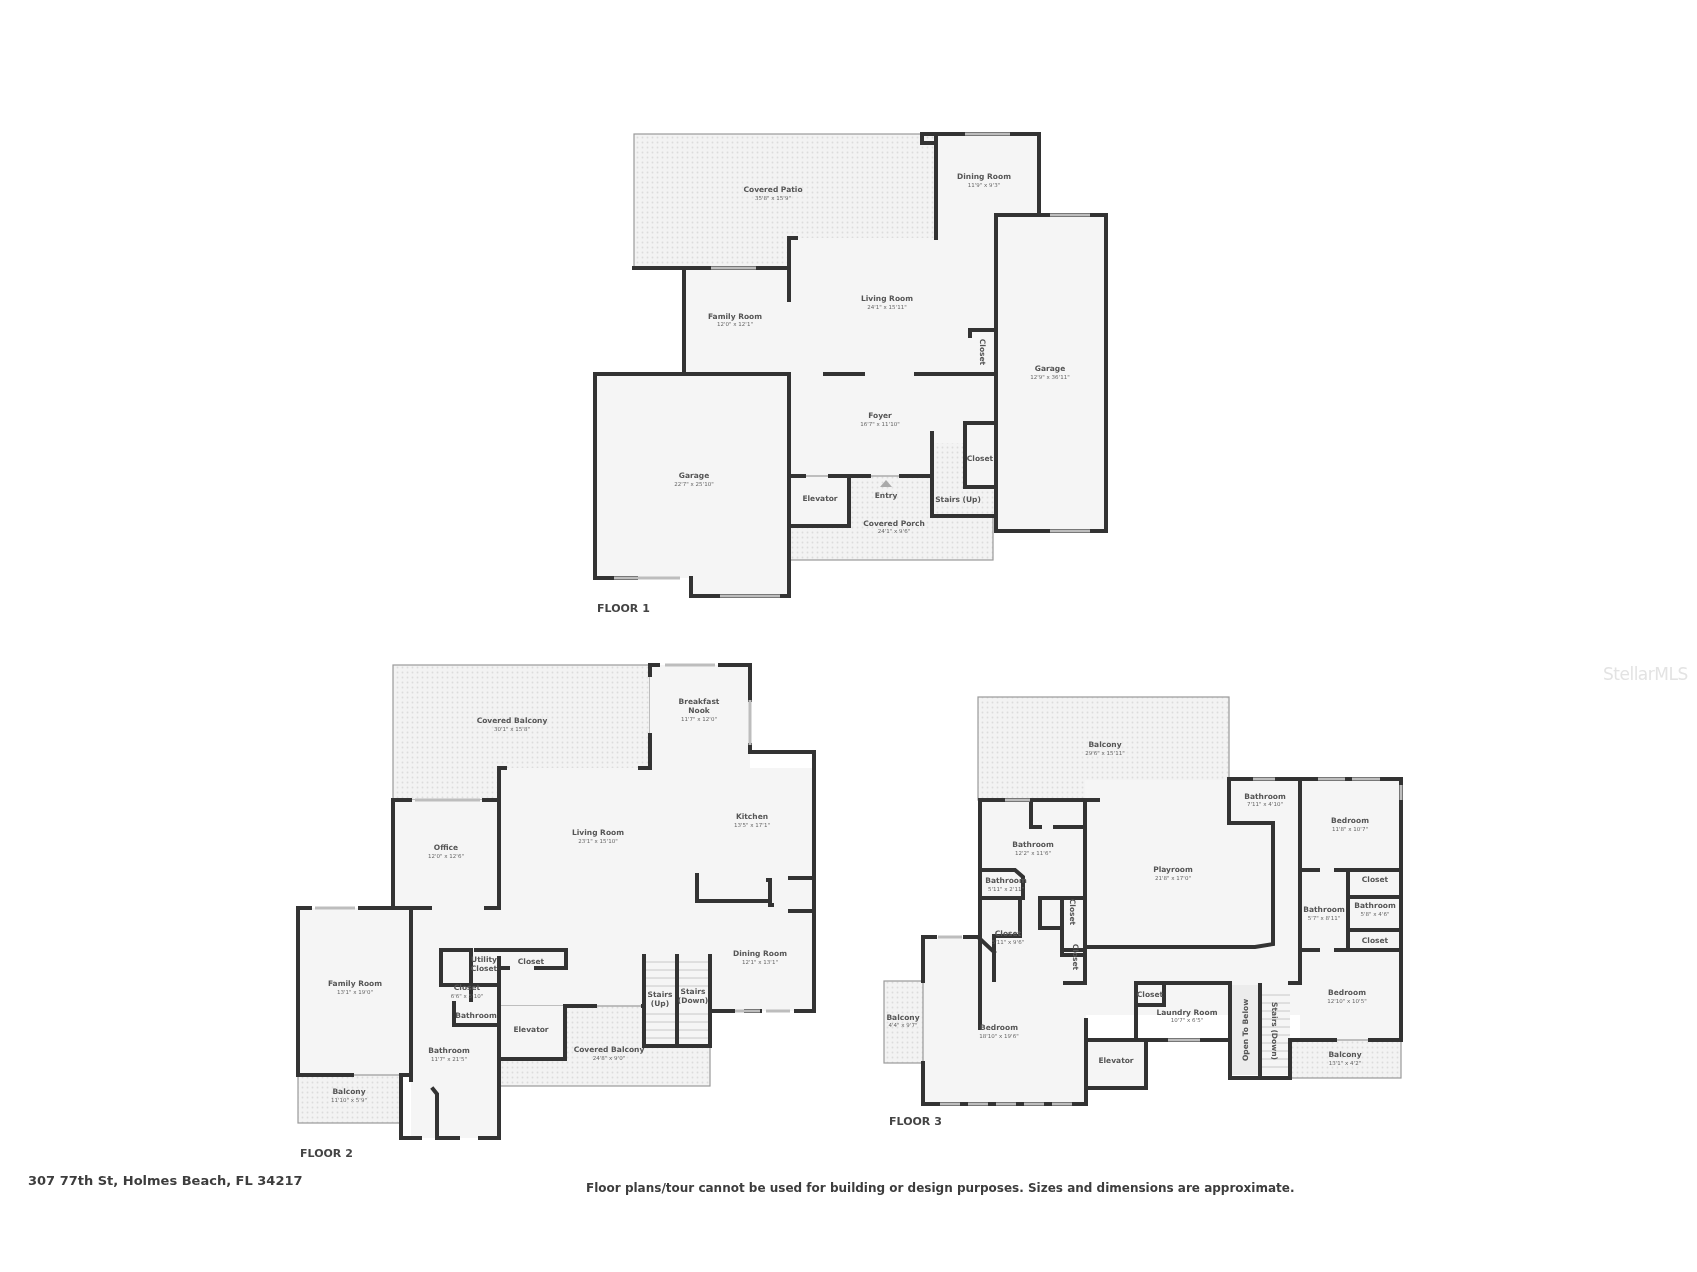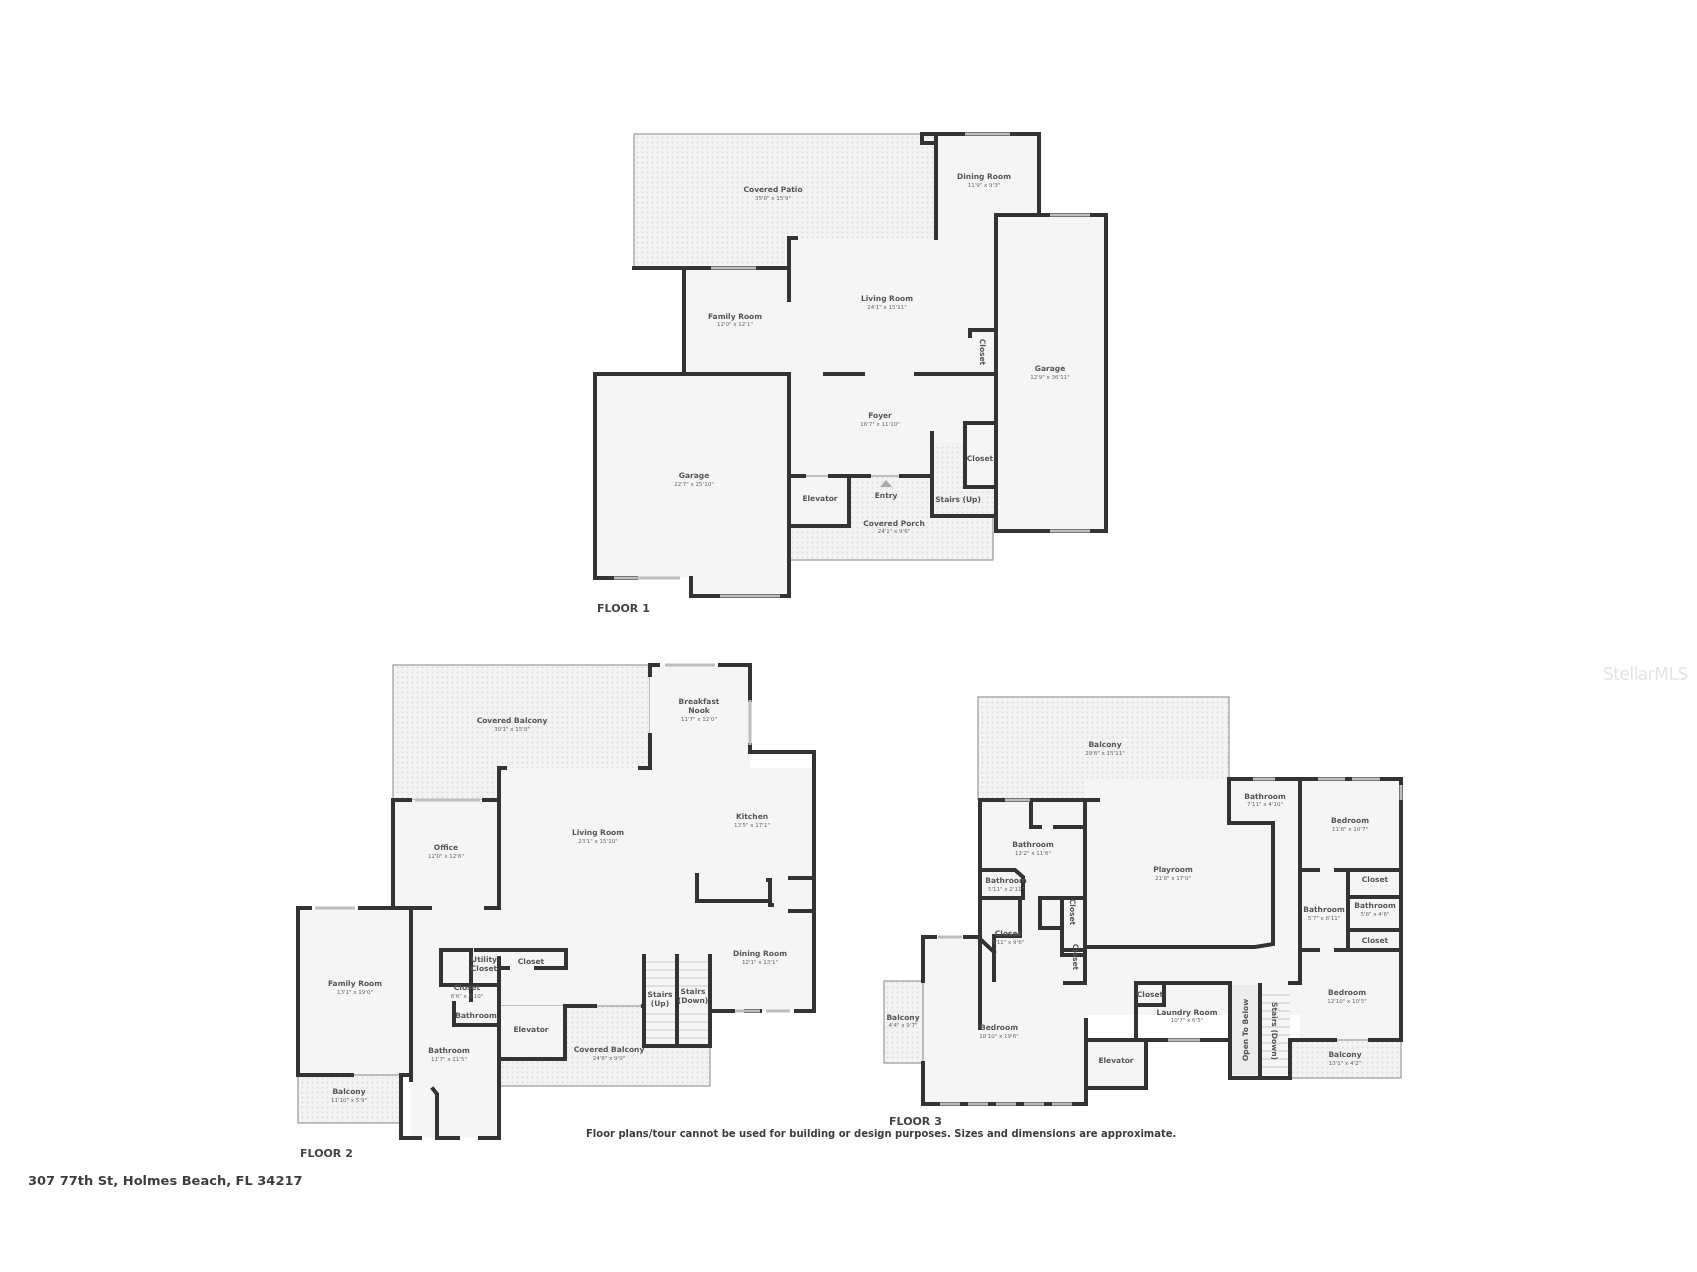--- a/index.html
+++ b/index.html
@@ -9,21 +9,21 @@
     .room-fill { fill: #f5f5f5; }
     .outdoor-fill { fill: url(#dots); }
     .wall { stroke: #333333; stroke-width: 4; fill: none; stroke-linecap: square; }
     .thinwall { stroke: #9a9a9a; stroke-width: 1.2; fill: none; }
     .window { stroke: #bdbdbd; stroke-width: 3; fill: none; }
     .room-name { font-family: "DejaVu Sans", sans-serif; font-size: 7.5px; font-weight: bold; fill: #555555; text-anchor: middle; }
     .room-dim { font-family: "DejaVu Sans", sans-serif; font-size: 5.5px; fill: #666666; text-anchor: middle; }
     .floor-label { font-family: "DejaVu Sans", sans-serif; font-size: 11px; font-weight: bold; fill: #444444; }
     .stairs-line { stroke: #c8c8c8; stroke-width: 1; }
     .address { position: absolute; left: 28px; top: 1173px; font-size: 13px; font-weight: bold; color: #3d3d3d; }
-    .disclaimer { position: absolute; left: 586px; top: 1128px; font-size: 10px; font-weight: bold; color: #3d3d3d; }
+    .disclaimer { position: absolute; left: 586px; top: 1181px; font-size: 12px; font-weight: bold; color: #3d3d3d; }
     .watermark { position: absolute; left: 1603px; top: 664px; font-size: 17px; color: #e3e3e3; letter-spacing: -0.5px; }
   </style>
 </head>
 <body>
 
 <svg id="plan" viewBox="0 0 1697 1272" xmlns="http://www.w3.org/2000/svg">
   <defs>
     <pattern id="dots" width="5" height="5" patternUnits="userSpaceOnUse">
       <rect width="5" height="5" fill="#f3f3f3"></rect>
       <circle cx="2.5" cy="2.5" r="0.9" fill="#dcdcdc"></circle>

